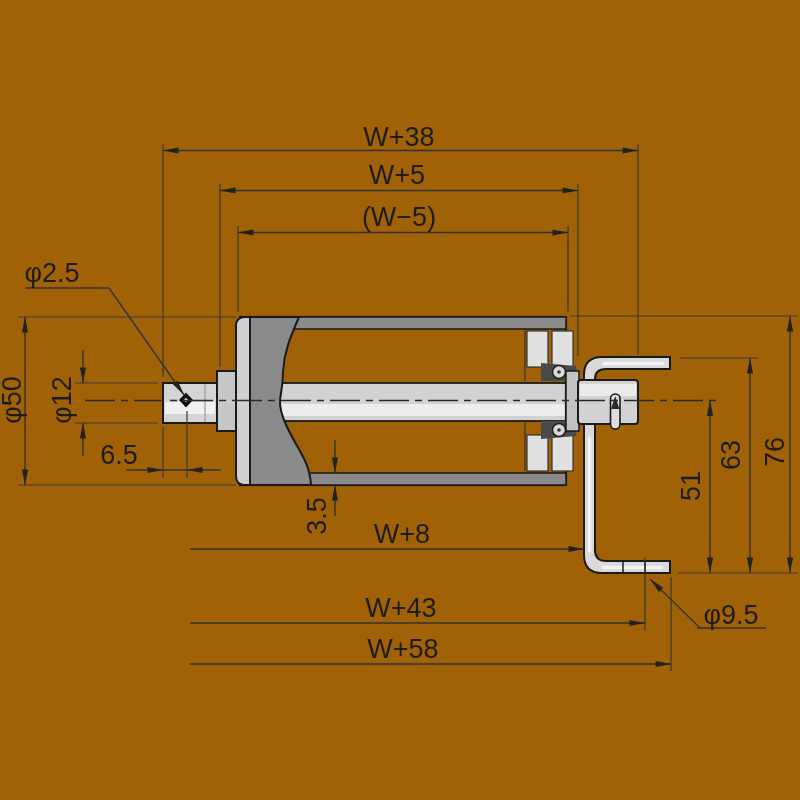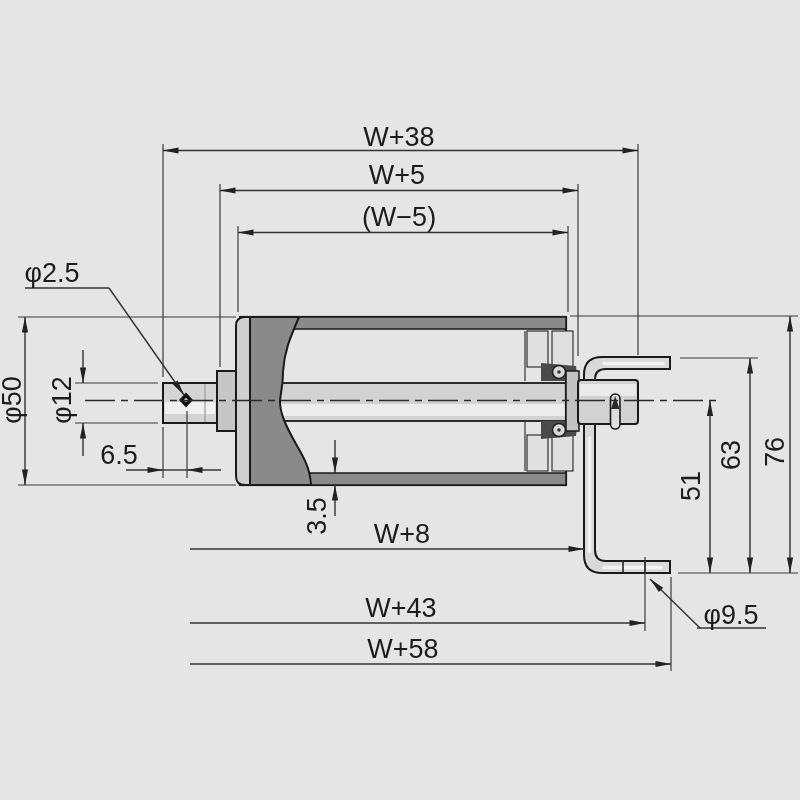--- a/index.html
+++ b/index.html
@@ -1,16 +1,16 @@
 <!DOCTYPE html>
 <html><head>
 <meta charset="utf-8">
 <style>
   html,body{margin:0;padding:0;background:#ffffff;}
-  .canvas{position:relative;width:800px;height:800px;background:#e5e5e5;overflow:hidden;
+  .canvas{position:relative;width:800px;height:800px;background:#a16207;overflow:hidden;
           font-family:"Liberation Sans","DejaVu Sans",sans-serif;}
   svg{display:block;}
   text{fill:#1c1c1c;font-family:"Liberation Sans","DejaVu Sans",sans-serif;font-size:27px;}
   .thin{stroke:#333333;stroke-width:1.2;fill:none;}
   .dim{stroke:#333333;stroke-width:1.4;fill:none;}
   .ext{stroke:#3a3a3a;stroke-width:1.2;fill:none;}
   .hl{stroke:#f2f2f2;stroke-width:3.5;fill:none;stroke-linecap:round;}
 </style>
 </head>
 <body>

